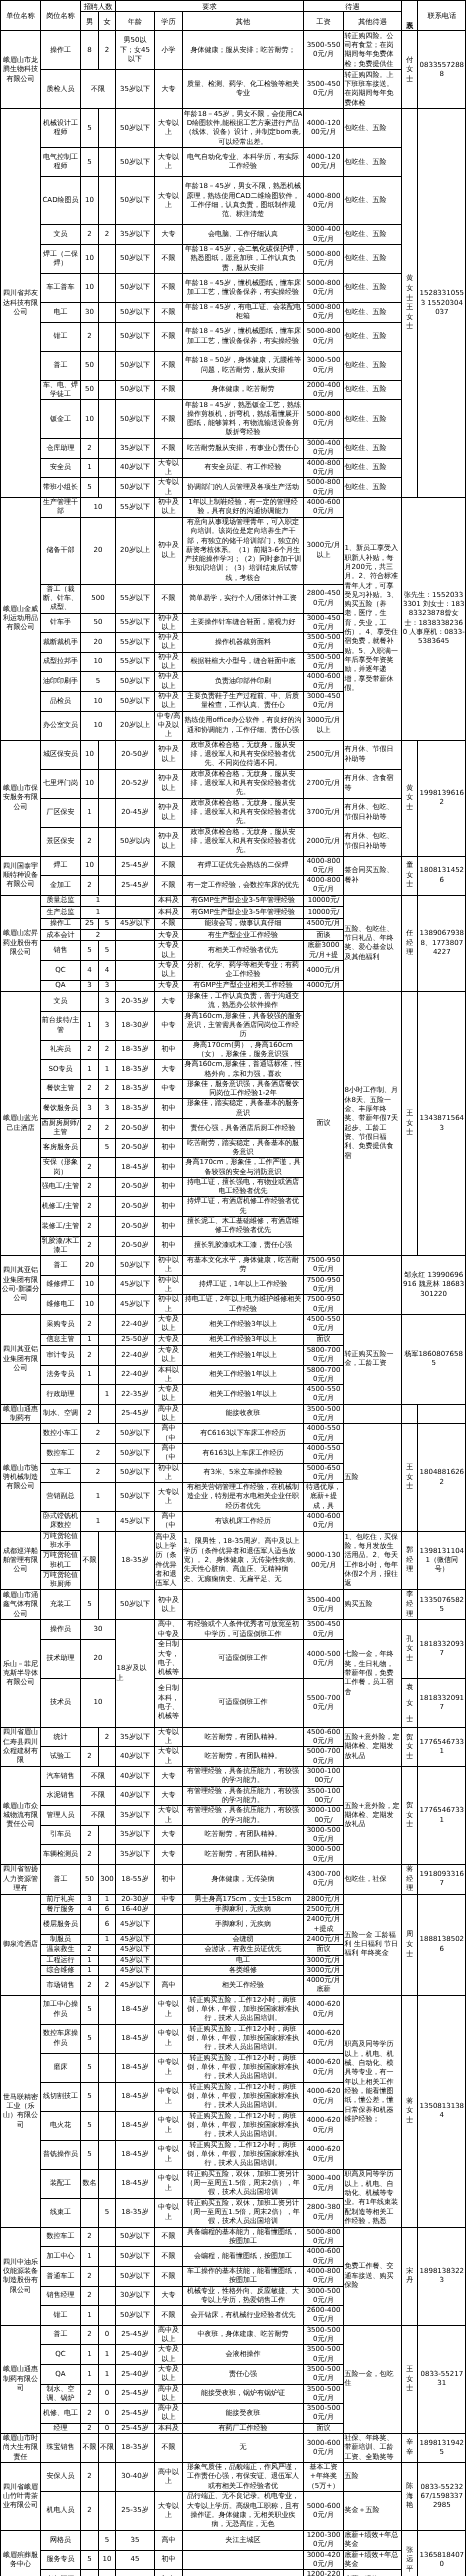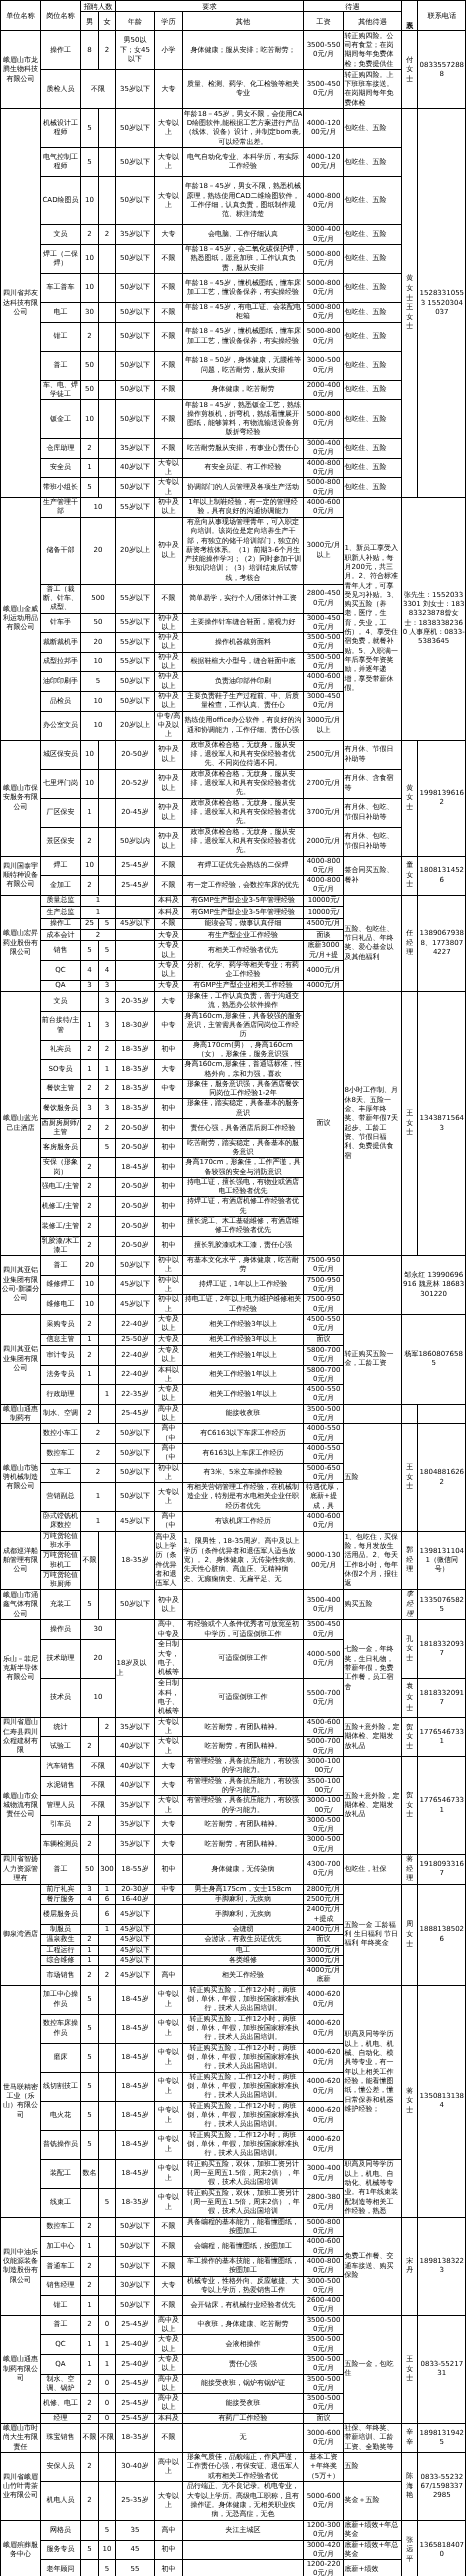--- a/index.html
+++ b/index.html
@@ -682,21 +682,21 @@
       <tr style="height: 29px;">
         <td>峨眉山市涌鑫气体有限公司</td>
         <td>充装工</td>
         <td>5</td>
         <td></td>
         <td>50岁以下</td>
         <td>初中及以上</td>
         <td></td>
         <td>3500-4000元/月</td>
         <td class="left">购买五险</td>
-        <td style="padding: 0px 3.6px; line-height: 9.6px; font-style: italic;">李经理</td>
+        <td style="padding: 0px 3.6px; line-height: 9.6px;">李经理</td>
         <td>13350765825</td>
       </tr>
       <tr style="height: 19px;">
         <td rowspan="3">乐山－菲尼克斯半导体有限公司</td>
         <td>操作员</td>
         <td colspan="2">30</td>
         <td rowspan="3" class="left">18岁及以上</td>
         <td>高中、中专及</td>
         <td>有经验或个人条件优秀者可放宽至初中学历，可适应倒班工作</td>
         <td>3500-4500元/月</td>
@@ -710,21 +710,21 @@
         <td>全日制大专，电子、机械等</td>
         <td>可适应倒班工作</td>
         <td>4000-5000元/月</td>
       </tr>
       <tr style="height: 39px;">
         <td>技术员</td>
         <td colspan="2">10</td>
         <td>全日制本科，电子、机械等</td>
         <td>可适应倒班工作</td>
         <td>5500-7000元/月</td>
-        <td style="padding: 0px 3.6px; line-height: 11px; margin-top: 32px;">袁女士</td>
+        <td style="padding: 0px 3.6px; line-height: 16px; margin-top: 32px;">袁女士</td>
         <td>18183320917</td>
       </tr>
       <tr style="height: 19px;">
         <td rowspan="2">四川省眉山仁寿县四川众程建材有限</td>
         <td>统计</td>
         <td></td>
         <td>2</td>
         <td>35岁以下</td>
         <td>大专以上</td>
         <td>吃苦耐劳，有团队精神。</td>

